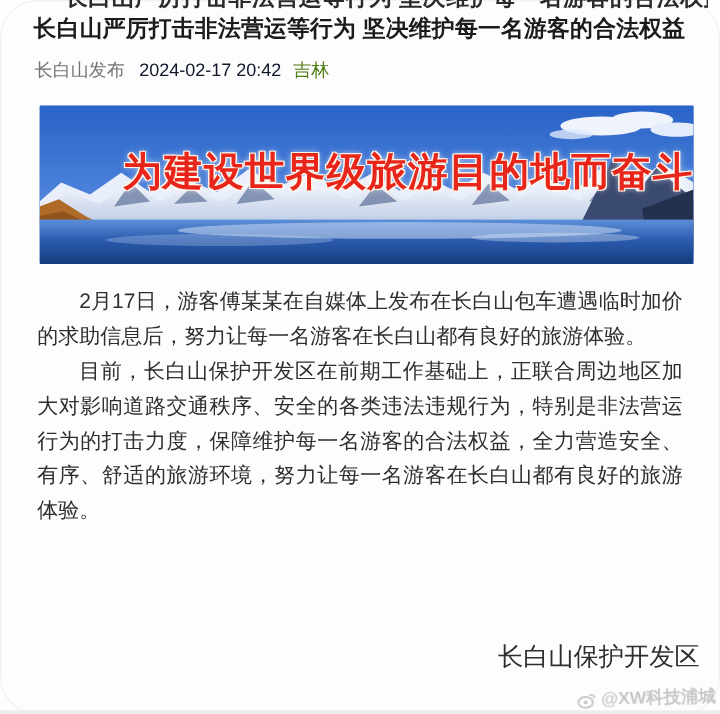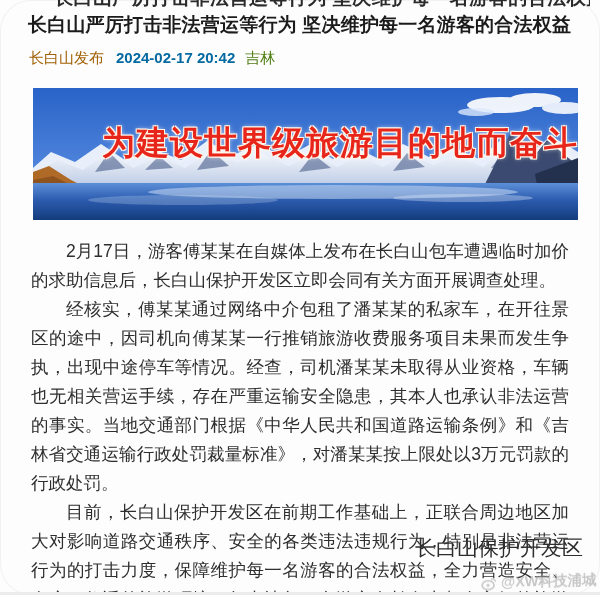--- a/index.html
+++ b/index.html
@@ -13,22 +13,22 @@
 
   
   .top-crop{position:absolute;top:0;left:54px;right:10px;height:7px;overflow:hidden;}
   .top-crop span{display:block;margin-top:-15px;font-size:19px;font-weight:bold;color:#2a2a2a;white-space:nowrap;letter-spacing:.5px;}
 
   .title{
     position:absolute;top:11px;left:28px;width:552px;
     font-size:19px;font-weight:bold;color:#1b1b1b;line-height:28px;letter-spacing:.2px;
   }
   .meta{position:absolute;top:49px;left:29px;font-size:15px;white-space:nowrap;}
-  .meta .src{color:#a16207;margin-right:12px;}
-  .meta .time{color:#0369a1;margin-right:10px;font-weight:bold;}
+  .meta .src{color:#737373;margin-right:12px;}
+  .meta .time{color:#0f172a;margin-right:10px;}
   .meta .loc{color:#4d7c0f;}
 
   .banner{
     position:absolute;top:88px;left:33px;width:545px;height:132px;
     overflow:hidden;border-radius:1px;background:#2a63c8;
   }
   .banner svg{position:absolute;inset:0;display:block;}
   .slogan{
     position:absolute;left:12px;right:0;top:33px;text-align:right;
     font-size:33px;font-weight:900;letter-spacing:1px;white-space:nowrap;
@@ -122,22 +122,21 @@
 
       <rect x="0" y="95" width="545" height="37" fill="url(#water)"></rect>
       <ellipse cx="300" cy="104" rx="185" ry="7" fill="#d6e6f8" opacity="0.5"></ellipse>
       <ellipse cx="150" cy="112" rx="95" ry="5" fill="#bcd4f0" opacity="0.3"></ellipse>
       <ellipse cx="430" cy="110" rx="70" ry="4" fill="#e8f2fc" opacity="0.35"></ellipse>
     </svg>
     <div class="slogan">为建设世界级旅游目的地而奋斗</div>
   </div>
 
   <div class="body-text">
-    <p>2月17日，游客傅某某在自媒体上发布在长白山包车遭遇临时加价的求助信息后，长白山保护开发区立即会同有关方面开展调查处理。</p>
-    <p>经核实，傅某某通过网络中介包租了潘某某的私家车，在开往景区的途中，因司机向傅某某一行推销旅游收费服务项目未果而发生争执，出现中途停车等情况。经查，司机潘某某未取得从业资格，车辆也无相关营运手续，存在严重运输安全隐患，其本人也承认非法运营的事实。当地交通部门根据《中华人民共和国道路运输条例》和《吉林省交通运输行政处罚裁量标准》，对潘某某按上限处以3万元罚款的行政处罚。</p>
+    <p>2月17日，游客傅某某在自媒体上发布在长白山包车遭遇临时加价的求助信息后，努力让每一名游客在长白山都有良好的旅游体验。</p>
     <p>目前，长白山保护开发区在前期工作基础上，正联合周边地区加大对影响道路交通秩序、安全的各类违法违规行为，特别是非法营运行为的打击力度，保障维护每一名游客的合法权益，全力营造安全、有序、舒适的旅游环境，努力让每一名游客在长白山都有良好的旅游体验。</p>
   </div>
 
   <div class="signature">
     <div class="sig-org">长白山保护开发区</div>
   </div>
 
   <div class="watermark">
     <svg width="16" height="16" viewBox="0 0 16 16">
       <ellipse cx="7" cy="10" rx="6" ry="4.5" fill="none" stroke="#9a9a9a" stroke-width="1.6"></ellipse>

